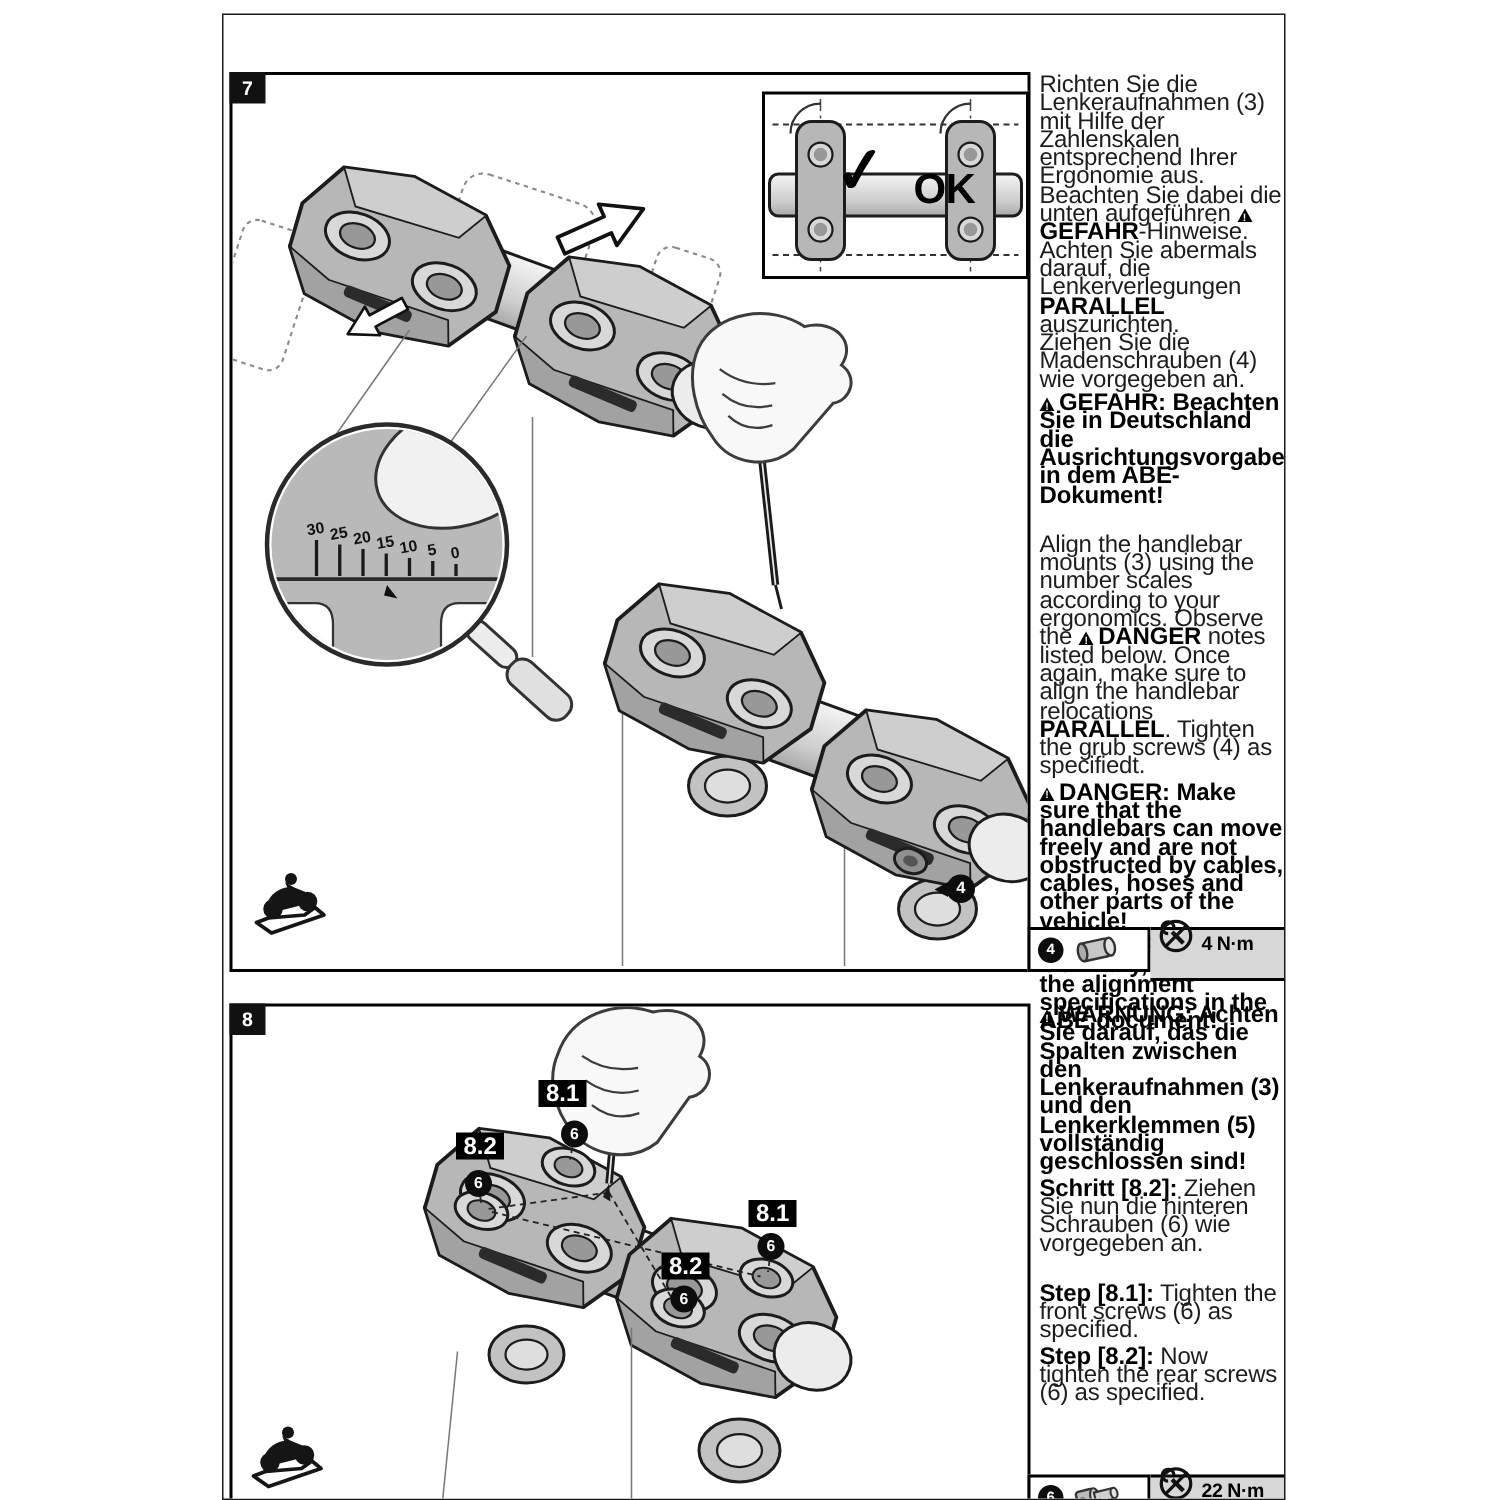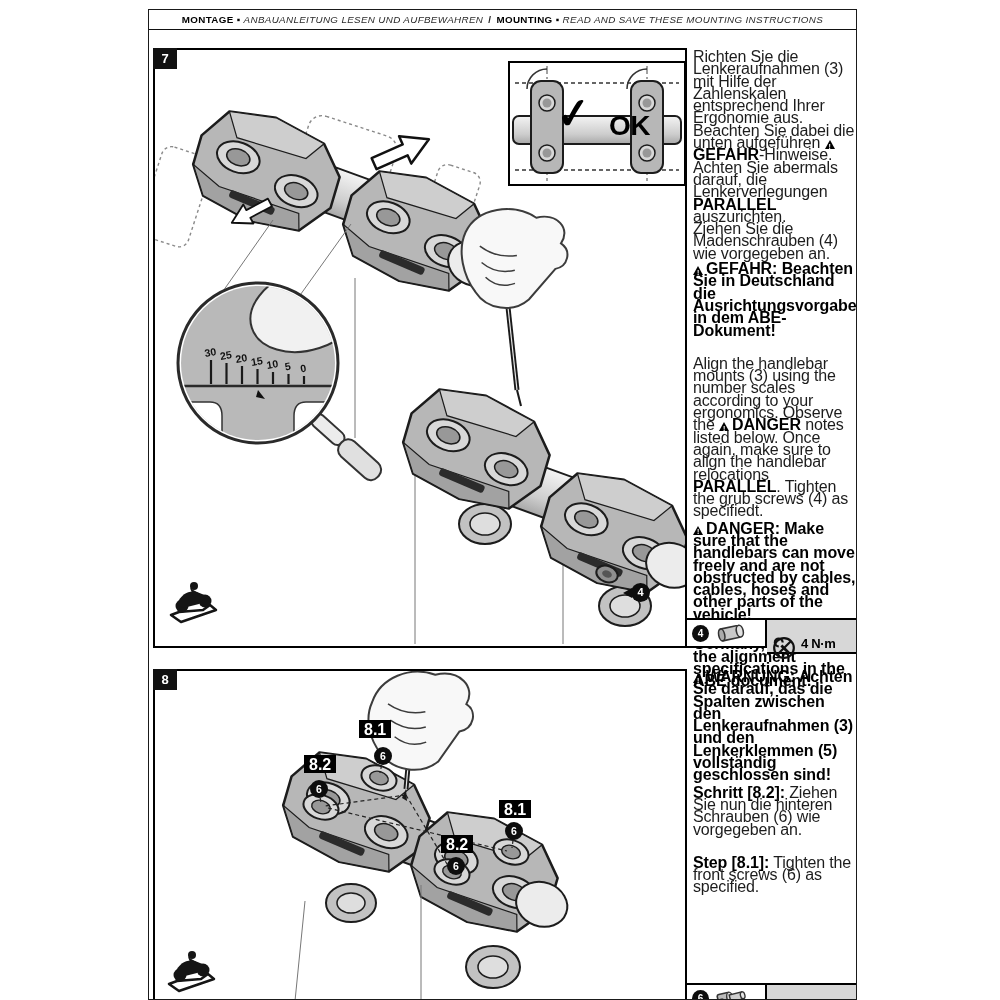--- a/index.html
+++ b/index.html
@@ -49,40 +49,31 @@
     border:2px solid #000; background:#fff; z-index:4; }
   .check { position:absolute; left:46px; top:26px; font-size:42px; font-weight:700;
     color:#000; transform:rotate(-6deg); }
   .oktext { position:absolute; left:99px; top:47px; font-size:28px; font-weight:700;
     letter-spacing:-.5px; color:#000; }
   
   .tbar { position:absolute; left:536px; width:173px; height:30px; display:flex; z-index:7; }
   .tc1 { flex:0 0 82px; background:#fff; border:2px solid #000; display:flex;
     align-items:center; gap:5px; padding:0 5px; }
   .tc2 { flex:1; background:#d7d7d7; border:2px solid #000; border-left:none;
-    display:flex; align-items:flex-start; gap:5px; padding:16px 5px; }
+    display:flex; align-items:flex-end; gap:5px; padding:16px 5px; }
   .pnum { width:17px; height:17px; border-radius:50%; background:#0d0d0d; color:#fff;
     font-size:10px; font-weight:700; line-height:17px; text-align:center; flex:0 0 17px; }
   .tval { font-weight:700; font-size:13px; letter-spacing:-.3px; color:#000; }
   .scaleNum { font:700 10.5px "Liberation Sans", sans-serif; fill:#111; }
 </style>
 </head>
 <body>
 
 <div class="page">
 
-  <div class="hdr">
-    <span class="hb">MONTAGE</span>
-    <span class="hb">▪</span>
-    <span class="hi">ANBAUANLEITUNG LESEN UND AUFBEWAHREN</span>
-    <span class="hsep">/</span>
-    <span class="hb">MOUNTING</span>
-    <span class="hb">▪</span>
-    <span class="hi">READ AND SAVE THESE MOUNTING INSTRUCTIONS</span>
-  </div>
 
   <div class="secbox" style="top:38px; height:600px;">
     <div class="numbadge">7</div>
 
     <svg width="530" height="596" viewBox="0 0 530 596">
       <defs>
         <linearGradient id="gBar" x1="0" y1="0" x2="0" y2="1">
           <stop offset="0" stop-color="#f4f4f4"></stop>
             <stop offset=".65" stop-color="#cdcdcd"></stop>
             <stop offset="1" stop-color="#a8a8a8"></stop>
@@ -337,20 +328,21 @@
     <div class="stepbadge" style="left:344px; top:129px;">8.1</div>
     <div class="circ" style="left:350px; top:151px;">6</div>
     <div class="stepbadge" style="left:286px; top:164px;">8.2</div>
     <div class="circ" style="left:292px; top:186px;">6</div>
   </div>
 
   <div class="col" style="left:544px; top:661px;">
     <p class="bold"><span class="warn"></span><span>WARNUNG: Achten Sie darauf, das die Spalten zwischen den Lenkeraufnahmen (3) und den Lenkerklemmen (5) vollständig geschlossen sind!</span></p>
     <p class="mt5"><b>Schritt [8.2]:</b><span> Ziehen Sie nun die hinteren Schrauben (6) wie vorgegeben an.</span></p>
     <p class="mt21"><b>Step [8.1]:</b><span> Tighten the front screws (6) as specified.</span></p>
+    <p class="mt5"><b>Step [8.2]:</b><span> Now tighten the rear screws (6) as specified.</span></p>
   </div>
 
   <div class="tbar" style="top:973px;">
     <div class="tc1">
       <span class="pnum">6</span>
       <svg width="36" height="22" viewBox="0 0 36 22">
         <g transform="rotate(-14 18 11)">
           <rect x="4" y="4.5" width="12" height="13" rx="2" fill="#bbb" stroke="#333" stroke-width="1.6"></rect>
           <ellipse cx="16" cy="11" rx="3" ry="6.5" fill="#d9d9d9" stroke="#333" stroke-width="1.4"></ellipse>
           <rect x="16" y="7.5" width="13" height="7" fill="#cfcfcf" stroke="#333" stroke-width="1.4"></rect>

